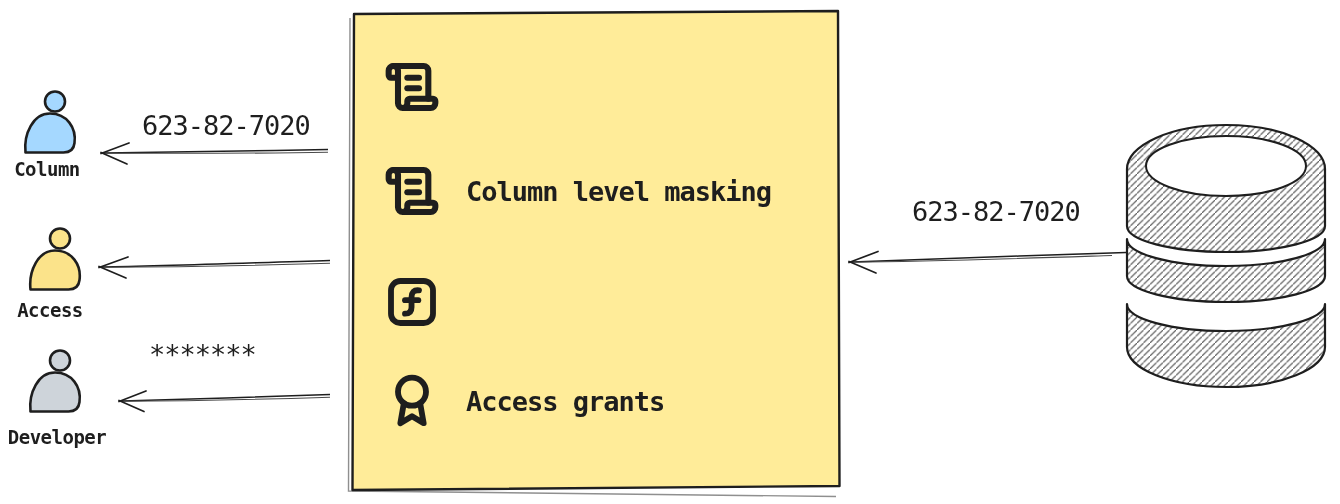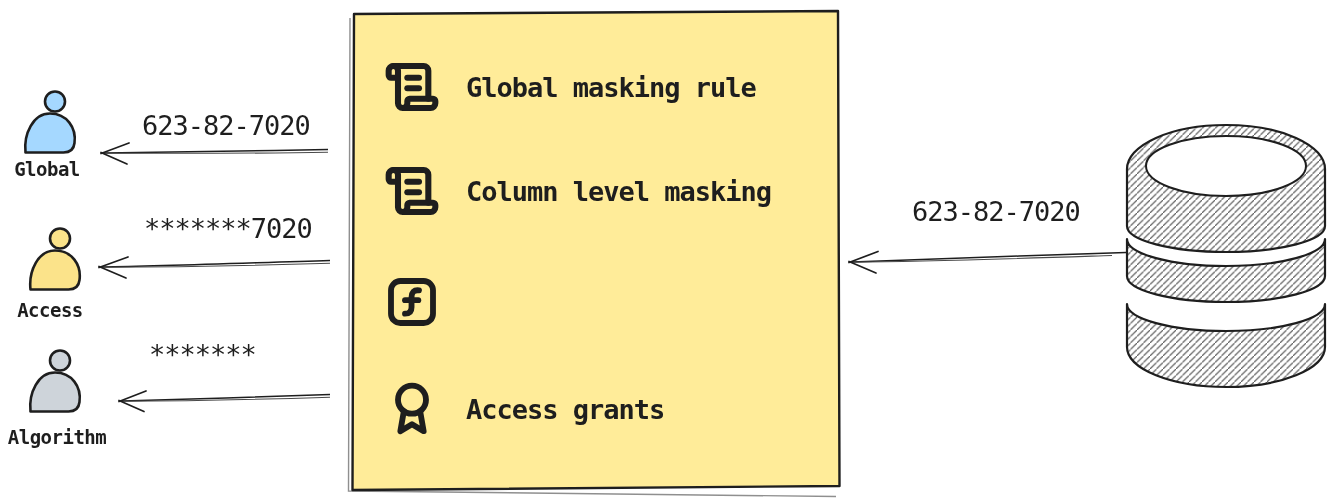--- a/index.html
+++ b/index.html
@@ -25,47 +25,46 @@
 </style>
 </head>
 <body>
 
 <div class="canvas">
 
   <svg class="abs" style="left:22px;top:90px" width="56" height="66" viewBox="0 0 56 66">
     <path d="M3.5,62.5 C1.5,44 11,23.5 28,23.5 C45,23.5 54.5,38 52.5,53 C51.8,59.5 48.5,62.5 41.5,62.5 Z" stroke="#1e1e1e" stroke-width="2.6" stroke-linejoin="round" fill="#a5d8ff"></path>
     <circle cx="33" cy="11.5" r="10" stroke="#1e1e1e" stroke-width="2.6" fill="#a5d8ff"></circle>
   </svg>
-  <div class="abs consumer-name" style="left:5px;top:158px;width:84px">Global</div>
+  <div class="abs consumer-name" style="left:5px;top:158px;width:84px">Column</div>
   <div class="abs masked-value" style="left:142px;top:110px">623-82-7020</div>
   <svg class="abs" style="left:98px;top:140px" width="232" height="27" viewBox="0 0 232 27" fill="none" stroke="#1e1e1e">
     <path d="M230,9.5 C150,11 60,12.5 6,13" stroke-width="1.5"></path>
     <path d="M230,12.2 C150,13.8 60,13.2 6,13.3" stroke-width="1.1" stroke="#4a4a4a"></path>
     <path d="M31,3 L3,13.5" stroke-width="1.7" stroke-linecap="round"></path>
     <path d="M29,24 L3,12.5" stroke-width="1.7" stroke-linecap="round"></path>
   </svg>
 
   <svg class="abs" style="left:27px;top:227px" width="56" height="66" viewBox="0 0 56 66">
     <path d="M3.5,62.5 C1.5,44 11,23.5 28,23.5 C45,23.5 54.5,38 52.5,53 C51.8,59.5 48.5,62.5 41.5,62.5 Z" stroke="#1e1e1e" stroke-width="2.6" stroke-linejoin="round" fill="#fbe38a"></path>
     <circle cx="33" cy="11.5" r="10" stroke="#1e1e1e" stroke-width="2.6" fill="#fbe38a"></circle>
   </svg>
   <div class="abs consumer-name" style="left:8px;top:299px;width:84px">Access</div>
-  <div class="abs masked-value" style="left:144px;top:213px">*******7020</div>
   <svg class="abs" style="left:96px;top:250px" width="236" height="30" viewBox="0 0 236 30" fill="none" stroke="#1e1e1e">
     <path d="M234,10.5 C150,13 70,16 6,17" stroke-width="1.5"></path>
     <path d="M234,13.2 C150,15.8 70,17 6,17.3" stroke-width="1.1" stroke="#4a4a4a"></path>
     <path d="M32,7 L3,17.5" stroke-width="1.7" stroke-linecap="round"></path>
     <path d="M30,28 L3,16.5" stroke-width="1.7" stroke-linecap="round"></path>
   </svg>
 
   <svg class="abs" style="left:27px;top:349px" width="56" height="66" viewBox="0 0 56 66">
     <path d="M3.5,62.5 C1.5,44 11,23.5 28,23.5 C45,23.5 54.5,38 52.5,53 C51.8,59.5 48.5,62.5 41.5,62.5 Z" stroke="#1e1e1e" stroke-width="2.6" stroke-linejoin="round" fill="#ced4da"></path>
     <circle cx="33" cy="11.5" r="10" stroke="#1e1e1e" stroke-width="2.6" fill="#ced4da"></circle>
   </svg>
-  <div class="abs consumer-name" style="left:5px;top:426px;width:104px">Algorithm</div>
+  <div class="abs consumer-name" style="left:5px;top:426px;width:104px">Developer</div>
   <div class="abs masked-value" style="left:149px;top:339px">*******</div>
   <svg class="abs" style="left:116px;top:386px" width="216" height="27" viewBox="0 0 216 27" fill="none" stroke="#1e1e1e">
     <path d="M214,8.5 C150,10.5 70,13.5 6,15" stroke-width="1.5"></path>
     <path d="M214,11.2 C150,13.2 70,15 6,15.3" stroke-width="1.1" stroke="#4a4a4a"></path>
     <path d="M30,5 L3,15.5" stroke-width="1.7" stroke-linecap="round"></path>
     <path d="M28,25.5 L3,14.5" stroke-width="1.7" stroke-linecap="round"></path>
   </svg>
 
   <div class="abs" style="left:352px;top:10px;width:488px;height:482px">
     <svg width="488" height="482" viewBox="0 0 488 482" style="position:absolute;left:0;top:0;overflow:visible">
@@ -73,42 +72,41 @@
       <path d="M2,4 L486,1 L487.5,476 L0.5,480 Z" stroke="#1e1e1e" stroke-width="2.4" stroke-linejoin="round" fill="#ffec99"></path>
     </svg>
 
     <div class="mask-row" style="top:48px">
       <svg width="56" height="56" viewBox="0 0 24 24" fill="none" stroke="#1e1e1e" stroke-width="2.6" stroke-linecap="round" stroke-linejoin="round">
         <path d="M19 17V5a2 2 0 0 0-2-2H4"></path>
         <path d="M8 21h12a2 2 0 0 0 2-2v-1a1 1 0 0 0-1-1H11a1 1 0 0 0-1 1v1a2 2 0 1 1-4 0V5a2 2 0 1 0-4 0v2a1 1 0 0 0 1 1h3"></path>
         <path d="M15 8h-5"></path>
           <path d="M15 12.5h-5"></path>
       </svg>
-      <span class="row-label">Global masking rule</span>
     </div>
 
     <div class="mask-row" style="top:152px">
       <svg width="56" height="56" viewBox="0 0 24 24" fill="none" stroke="#1e1e1e" stroke-width="2.6" stroke-linecap="round" stroke-linejoin="round">
         <path d="M19 17V5a2 2 0 0 0-2-2H4"></path>
         <path d="M8 21h12a2 2 0 0 0 2-2v-1a1 1 0 0 0-1-1H11a1 1 0 0 0-1 1v1a2 2 0 1 1-4 0V5a2 2 0 1 0-4 0v2a1 1 0 0 0 1 1h3"></path>
         <path d="M15 8h-5"></path>
           <path d="M15 12.5h-5"></path>
       </svg>
       <span class="row-label">Column level masking</span>
     </div>
 
     <div class="mask-row" style="top:263px">
       <svg width="56" height="56" viewBox="0 0 24 24" fill="none" stroke="#1e1e1e" stroke-width="2.5" stroke-linecap="round" stroke-linejoin="round">
         <rect x="3" y="3" width="18" height="18" rx="4"></rect>
         <path d="M9 17c2 0 2.8-1 2.8-2.8V10c0-2 1-3.3 3.2-3"></path>
         <path d="M9 11.2h5.7"></path>
       </svg>
     </div>
 
-    <div class="mask-row" style="top:370px">
+    <div class="mask-row" style="top:362px">
       <svg width="56" height="62" viewBox="0 0 24 24" fill="none" stroke="#1e1e1e" stroke-width="2.5" stroke-linecap="round" stroke-linejoin="round">
         <circle cx="12" cy="8" r="6"></circle>
         <path d="M15.477 12.89 17 21.5l-5-3-5 3 1.523-8.602"></path>
       </svg>
       <span class="row-label">Access grants</span>
     </div>
   </div>
 
   <div class="abs masked-value" style="left:912px;top:196px">623-82-7020</div>
 

